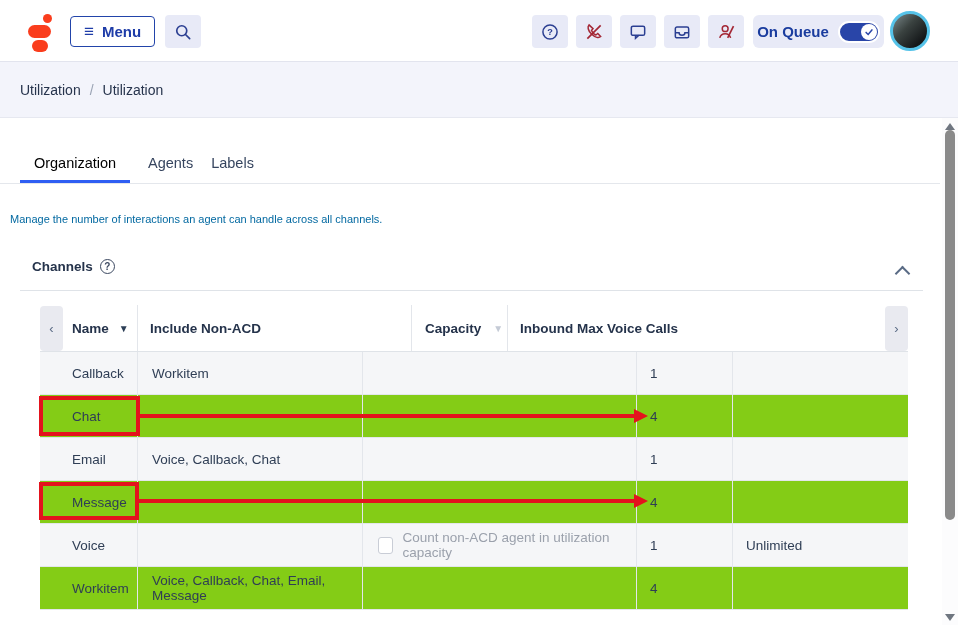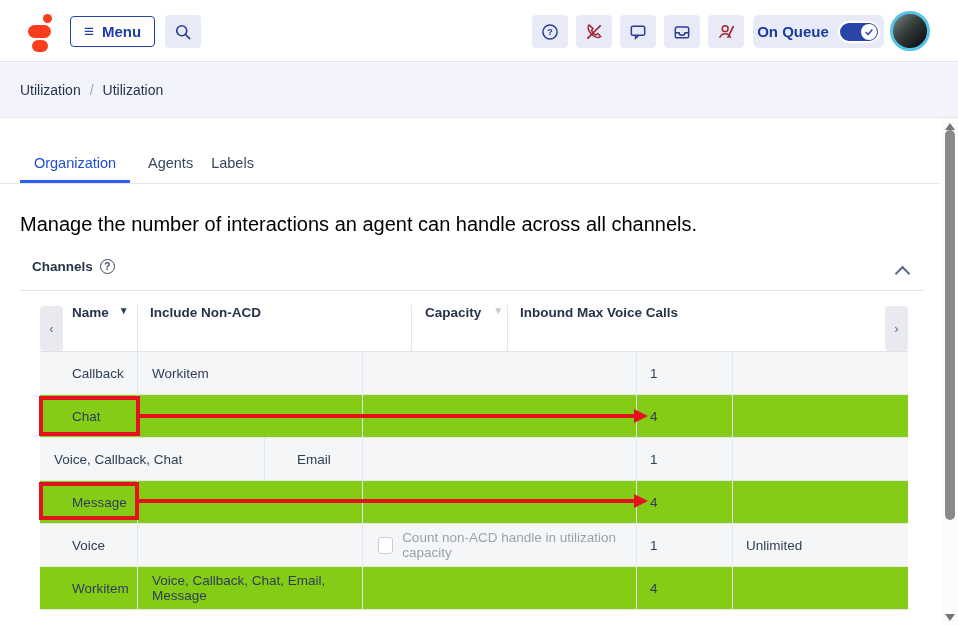--- a/index.html
+++ b/index.html
@@ -38,38 +38,38 @@
     border-bottom:1px solid #e6e8f0; display:flex; align-items:center; padding-left:20px; font-size:14px; color:#27344d; }
   .breadcrumb-bar .sep { color:#9aa3b4; margin:0 9px; }
   .breadcrumb-bar .crumb-link { cursor:pointer; }
 
   
   .content { position:absolute; top:118px; left:0; width:958px; height:507px; background:#fff; }
 
   .tabs { position:absolute; top:28px; left:0; width:940px; padding-left:20px; display:flex;
     border-bottom:1px solid #e4e7ec; font-size:14.5px; color:#36455f; }
   .tab { padding:9px 0 12px; cursor:pointer; text-align:center; }
-  .tab.active { width:110px; border-bottom:3px solid #2f5ef3; padding-bottom:9px; color:#1d4ed8; }
+  .tab.active { width:110px; border-bottom:3px solid #2f5ef3; padding-bottom:9px; color:#000000; }
   .tab.t2 { margin-left:18px; }
   .tab.t3 { margin-left:18px; }
 
-  .desc { position:absolute; top:95px; left:20px; font-size:20px; color:#000000; }
+  .desc { position:absolute; top:95px; left:10px; font-size:11px; color:#0369a1; }
 
   .channels-head { position:absolute; top:141px; left:32px; display:flex; align-items:center; gap:7px; }
   .channels-head h3 { font-size:13.5px; font-weight:bold; color:#25334b; }
   .qmark { width:15px; height:15px; border:1.4px solid #3c4961; border-radius:50%; color:#3c4961;
     font-size:10px; font-weight:bold; display:inline-flex; align-items:center; justify-content:center; cursor:pointer; }
   .chev-up { position:absolute; top:150px; left:897px; width:11px; height:11px; border-left:2px solid #5a6b85;
     border-top:2px solid #5a6b85; transform:rotate(45deg); cursor:pointer; }
   .rule { position:absolute; top:172px; left:20px; width:903px; height:0; border-top:1px solid #dfe3e8; }
 
   
   .table { position:absolute; top:187px; left:40px; width:868px; font-size:13.5px; color:#2f3e55; }
   .thead { position:relative; height:47px; display:flex; border-bottom:1px solid #dfe3e8; font-weight:bold; color:#25334b; }
-  .thead .th { display:flex; }
+  .thead .th { display:flex; align-items:center; }
   .th.c-name   { width:98px;  padding-left:32px; border-right:1px solid #e3e6eb; gap:10px; }
   .th.c-int    { width:225px; padding-left:14px; border-right:1px solid #e3e6eb; }
   .th.c-inc    { width:274px; padding-left:12px; border-right:1px solid #e3e6eb; }
   .th.c-cap    { width:96px;  padding-left:13px; border-right:1px solid #e3e6eb; gap:12px; }
   .th.c-inb    { width:175px; padding-left:12px; }
   .sort { font-size:10px; color:#2c3e56; cursor:pointer; }
   .sort.inactive { color:#c5cbd6; }
   .navbtn { position:absolute; top:1px; width:23px; height:45px; background:#e9eaf0; border:none; border-radius:4px;
     color:#5a6b85; font-size:13px; cursor:pointer; display:flex; align-items:center; justify-content:center; }
   .navbtn.left { left:0; }
@@ -243,41 +243,41 @@
 
     <div class="trow">
       <div class="td c-name">Chat</div>
       <div class="td c-int"></div>
       <div class="td c-inc"></div>
       <div class="td c-cap">4</div>
       <div class="td c-inb"></div>
     </div>
 
     <div class="trow stripe">
+      <div class="td c-name">Email</div>
       <div class="td c-int">Voice, Callback, Chat</div>
-      <div class="td c-name">Email</div>
       <div class="td c-inc"></div>
       <div class="td c-cap">1</div>
       <div class="td c-inb"></div>
     </div>
 
     <div class="trow">
       <div class="td c-name">Message</div>
       <div class="td c-int"></div>
       <div class="td c-inc"></div>
       <div class="td c-cap">4</div>
       <div class="td c-inb"></div>
     </div>
 
     <div class="trow stripe">
       <div class="td c-name">Voice</div>
       <div class="td c-int"></div>
       <div class="td c-inc">
         <span class="checkbox"></span>
-        <span class="cb-label">Count non-ACD handle in utilization capacity</span>
+        <span class="cb-label">Count non-ACD agent in utilization capacity</span>
       </div>
       <div class="td c-cap">1</div>
       <div class="td c-inb">Unlimited</div>
     </div>
 
     <div class="trow">
       <div class="td c-name">Workitem</div>
       <div class="td c-int">Voice, Callback, Chat, Email, Message</div>
       <div class="td c-inc"></div>
       <div class="td c-cap">4</div>

